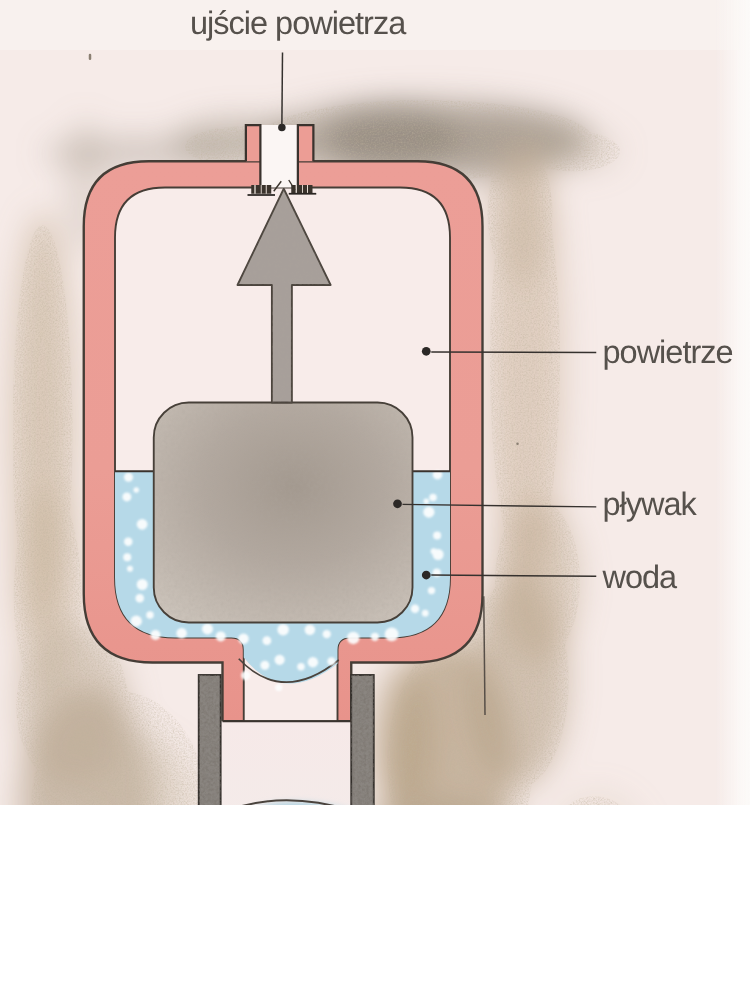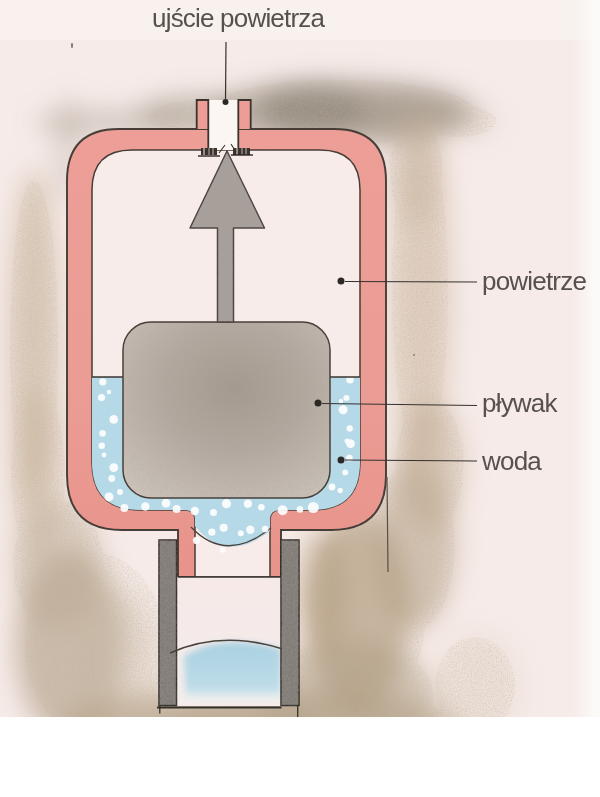--- a/index.html
+++ b/index.html
@@ -1,16 +1,16 @@
 <!DOCTYPE html>
 <html><head>
 <meta charset="utf-8">
 <style>
   html,body{margin:0;padding:0;background:#fff;}
-  #page{position:relative;width:600px;height:717px;overflow:hidden;
+  #page{position:relative;width:600px;height:644px;overflow:hidden;
         font-family:"Liberation Sans",sans-serif;}
 </style>
 </head>
 <body>
 <div id="page">
 <svg width="600" height="797" viewBox="0 0 600 797">
 <defs>
   <filter id="blur18" x="-60%" y="-60%" width="220%" height="220%">
           <feGaussianBlur stdDeviation="18"></feGaussianBlur>
         </filter>

